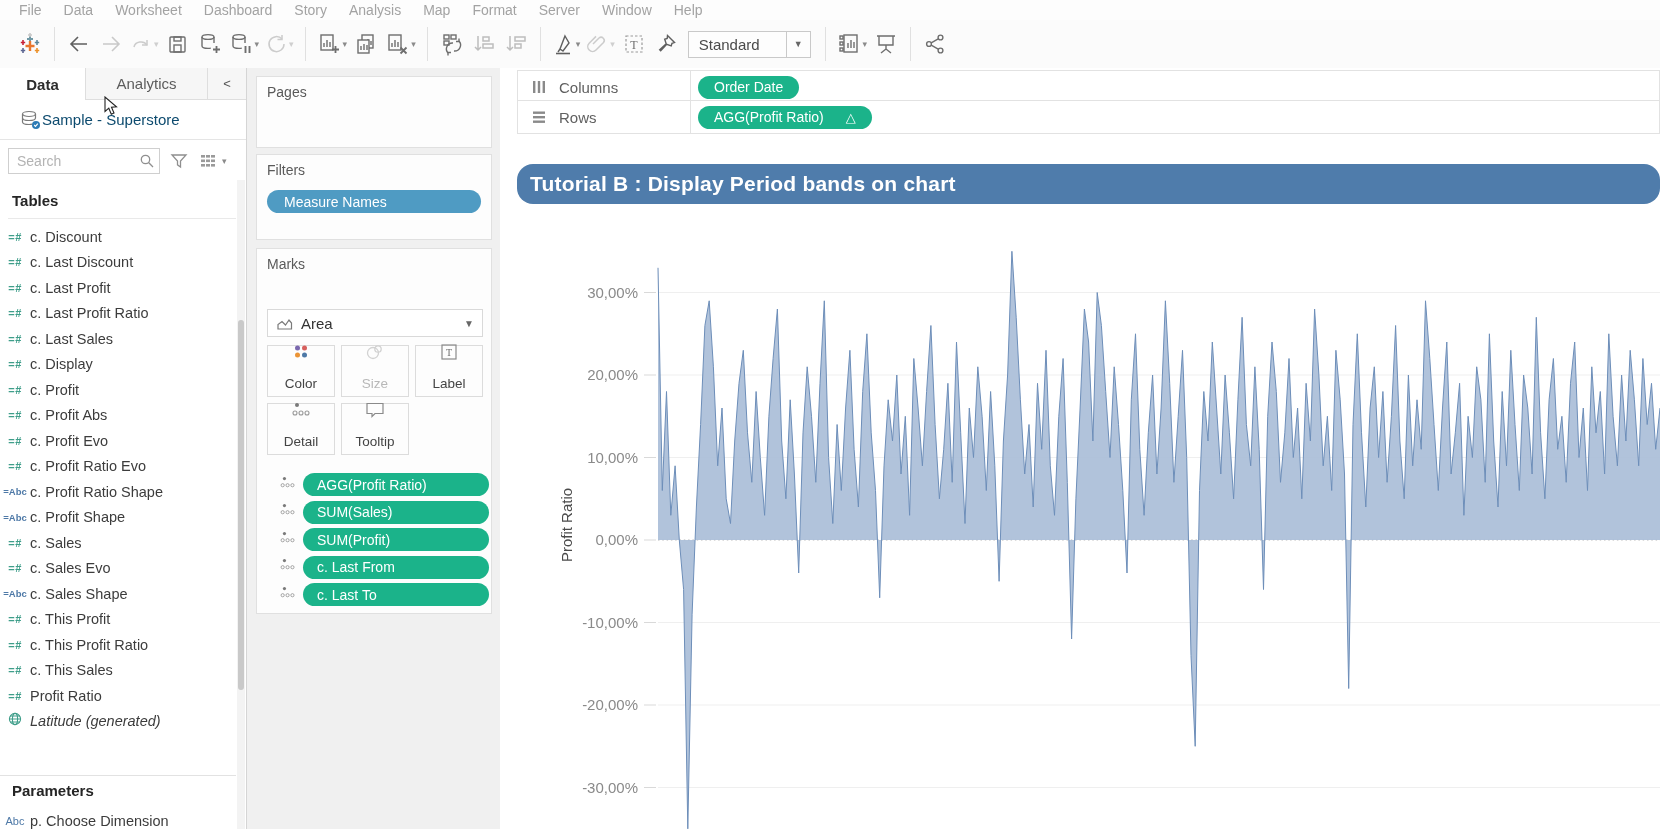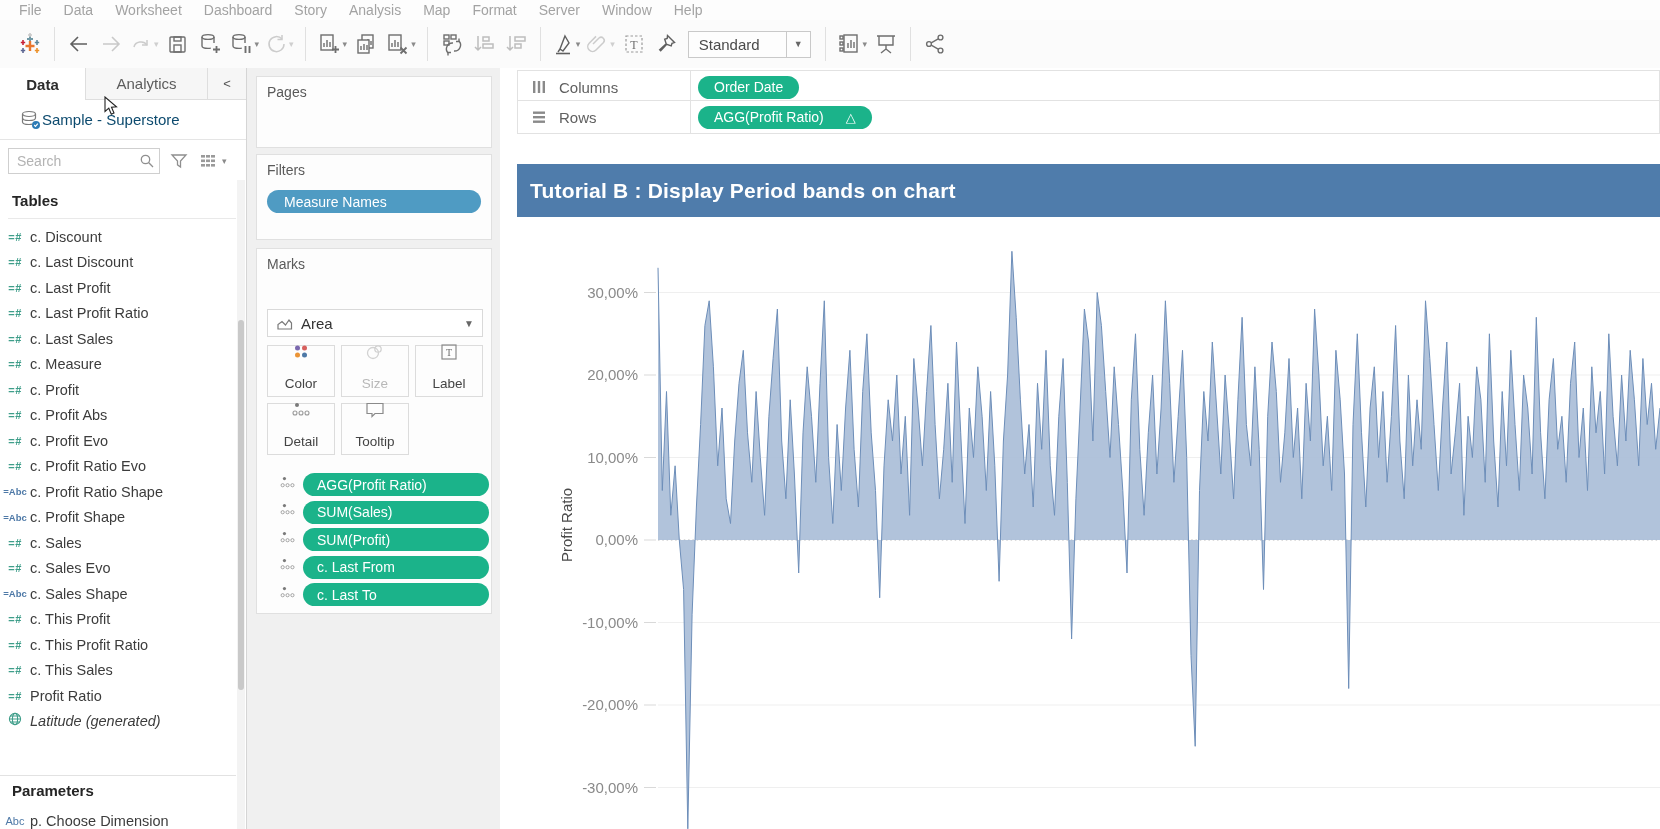--- a/index.html
+++ b/index.html
@@ -100,22 +100,22 @@
     border:1px solid #e2e2e2; display:flex; align-items:center; }
   #columns-row { top:2px; }
   #rows-row { top:32px; }
   .shelf-label-box { width:173px; height:100%; border-right:1px solid #e2e2e2;
     display:flex; align-items:center; }
   .shelf-label-box .sl-icon { margin-left:13px; display:flex; }
   .shelf-label-box .sl-text { font-size:15px; color:#606060; margin-left:12px; }
   .shelf-pills { display:flex; align-items:center; padding-left:7px; }
   .shelf-pills .pill { padding:0 16px; }
   .pill .delta { margin-left:22px; font-size:13px; color:#fff; }
-  #viz-title { position:absolute; left:17px; right:0; top:96px; height:53px; background:#4f7cab;
-    display:flex; align-items:center; }
+  #viz-title { position:absolute; left:17px; right:0; top:96px; height:40px; background:#4f7cab;
+    display:flex; align-items:center;border-radius:16px; }
   #viz-title span { color:#fff; font-size:21px; font-weight:600; margin-left:13px;
     letter-spacing:0.2px; }
   #chart-svg { position:absolute; left:10px; top:134px; }
   #axis-title { position:absolute; left:6px; top:449px; width:120px; height:16px;
     transform:rotate(-90deg); font-size:15px; color:#4a4a4a; text-align:center; }
 
   #cursor { position:absolute; left:104px; top:28px; z-index:50; }
 </style>
 </head>
 <body>
@@ -376,21 +376,21 @@
       <div class="field-row">
         <span class="fi num">=#</span>
         <span class="field-label">c. Last Profit Ratio</span>
       </div>
       <div class="field-row">
         <span class="fi num">=#</span>
         <span class="field-label">c. Last Sales</span>
       </div>
       <div class="field-row">
         <span class="fi num">=#</span>
-        <span class="field-label">c. Measure</span>
+        <span class="field-label">c. Display</span>
       </div>
       <div class="field-row">
         <span class="fi num">=#</span>
         <span class="field-label">c. Profit</span>
       </div>
       <div class="field-row">
         <span class="fi num">=#</span>
         <span class="field-label">c. Profit Abs</span>
       </div>
       <div class="field-row">

